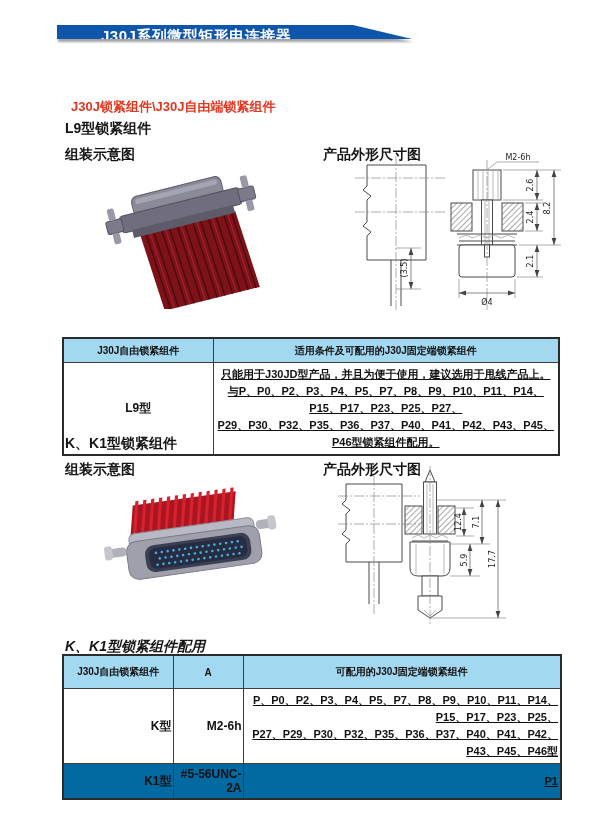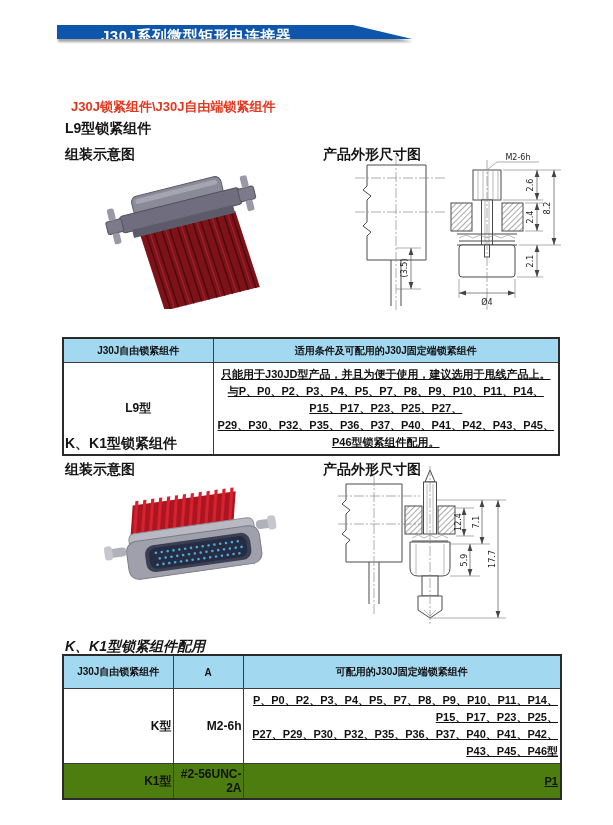--- a/index.html
+++ b/index.html
@@ -27,21 +27,21 @@
   td.desc-cell{font-size:11px;font-weight:bold;text-align:center;
         line-height:1.55;padding:3px 2px;text-decoration:underline;}
   .t1{left:62px;top:337px;width:498px;}
   .t1 th{height:19px;}
   .t1 .c1{width:150px;}
   .t2{left:62px;top:654px;width:500px;}
   .t2 th{height:28px;}
   .t2 .c1{width:110px;}
   .t2 .c2{width:70px;}
   .t2 td{height:28px;text-align:right;}
-  .yellow td{background:#4d7c0f;}
+  .yellow td{background:#0369a1;}
   
   .thin{stroke:#4a4a4a;stroke-width:1;fill:none;}
   .fill-w{fill:#ffffff;stroke:#4a4a4a;stroke-width:1;}
   .xfine{stroke:#8a8a8a;stroke-width:.6;fill:none;}
   .cl{stroke:#8a8a8a;stroke-width:.7;fill:none;stroke-dasharray:10 2 2 2;}
   .dim{stroke:#555;stroke-width:.7;fill:none;}
   .ext{stroke:#777;stroke-width:.6;fill:none;}
   .dlabel{font-size:8px;fill:#222;font-family:"DejaVu Sans",sans-serif;}
   .abs{position:absolute;}
 </style>
@@ -321,19 +321,19 @@
       <tr>
         <td class="type-cell">K型</td>
         <td class="type-cell">M2-6h</td>
         <td class="desc-cell">
           <div>P、P0、P2、P3、P4、P5、P7、P8、P9、P10、P11、P14、P15、P17、P23、P25、</div>
           <div>P27、P29、P30、P32、P35、P36、P37、P40、P41、P42、P43、P45、P46型</div>
         </td>
       </tr>
       <tr class="yellow">
         <td class="type-cell">K1型</td>
-        <td class="type-cell">#2-56UNC-2A</td>
+        <td class="type-cell">#5-56UNC-2A</td>
         <td class="desc-cell">P1</td>
       </tr>
     </tbody>
   </table>
 
 </div>
 
 </body></html>

